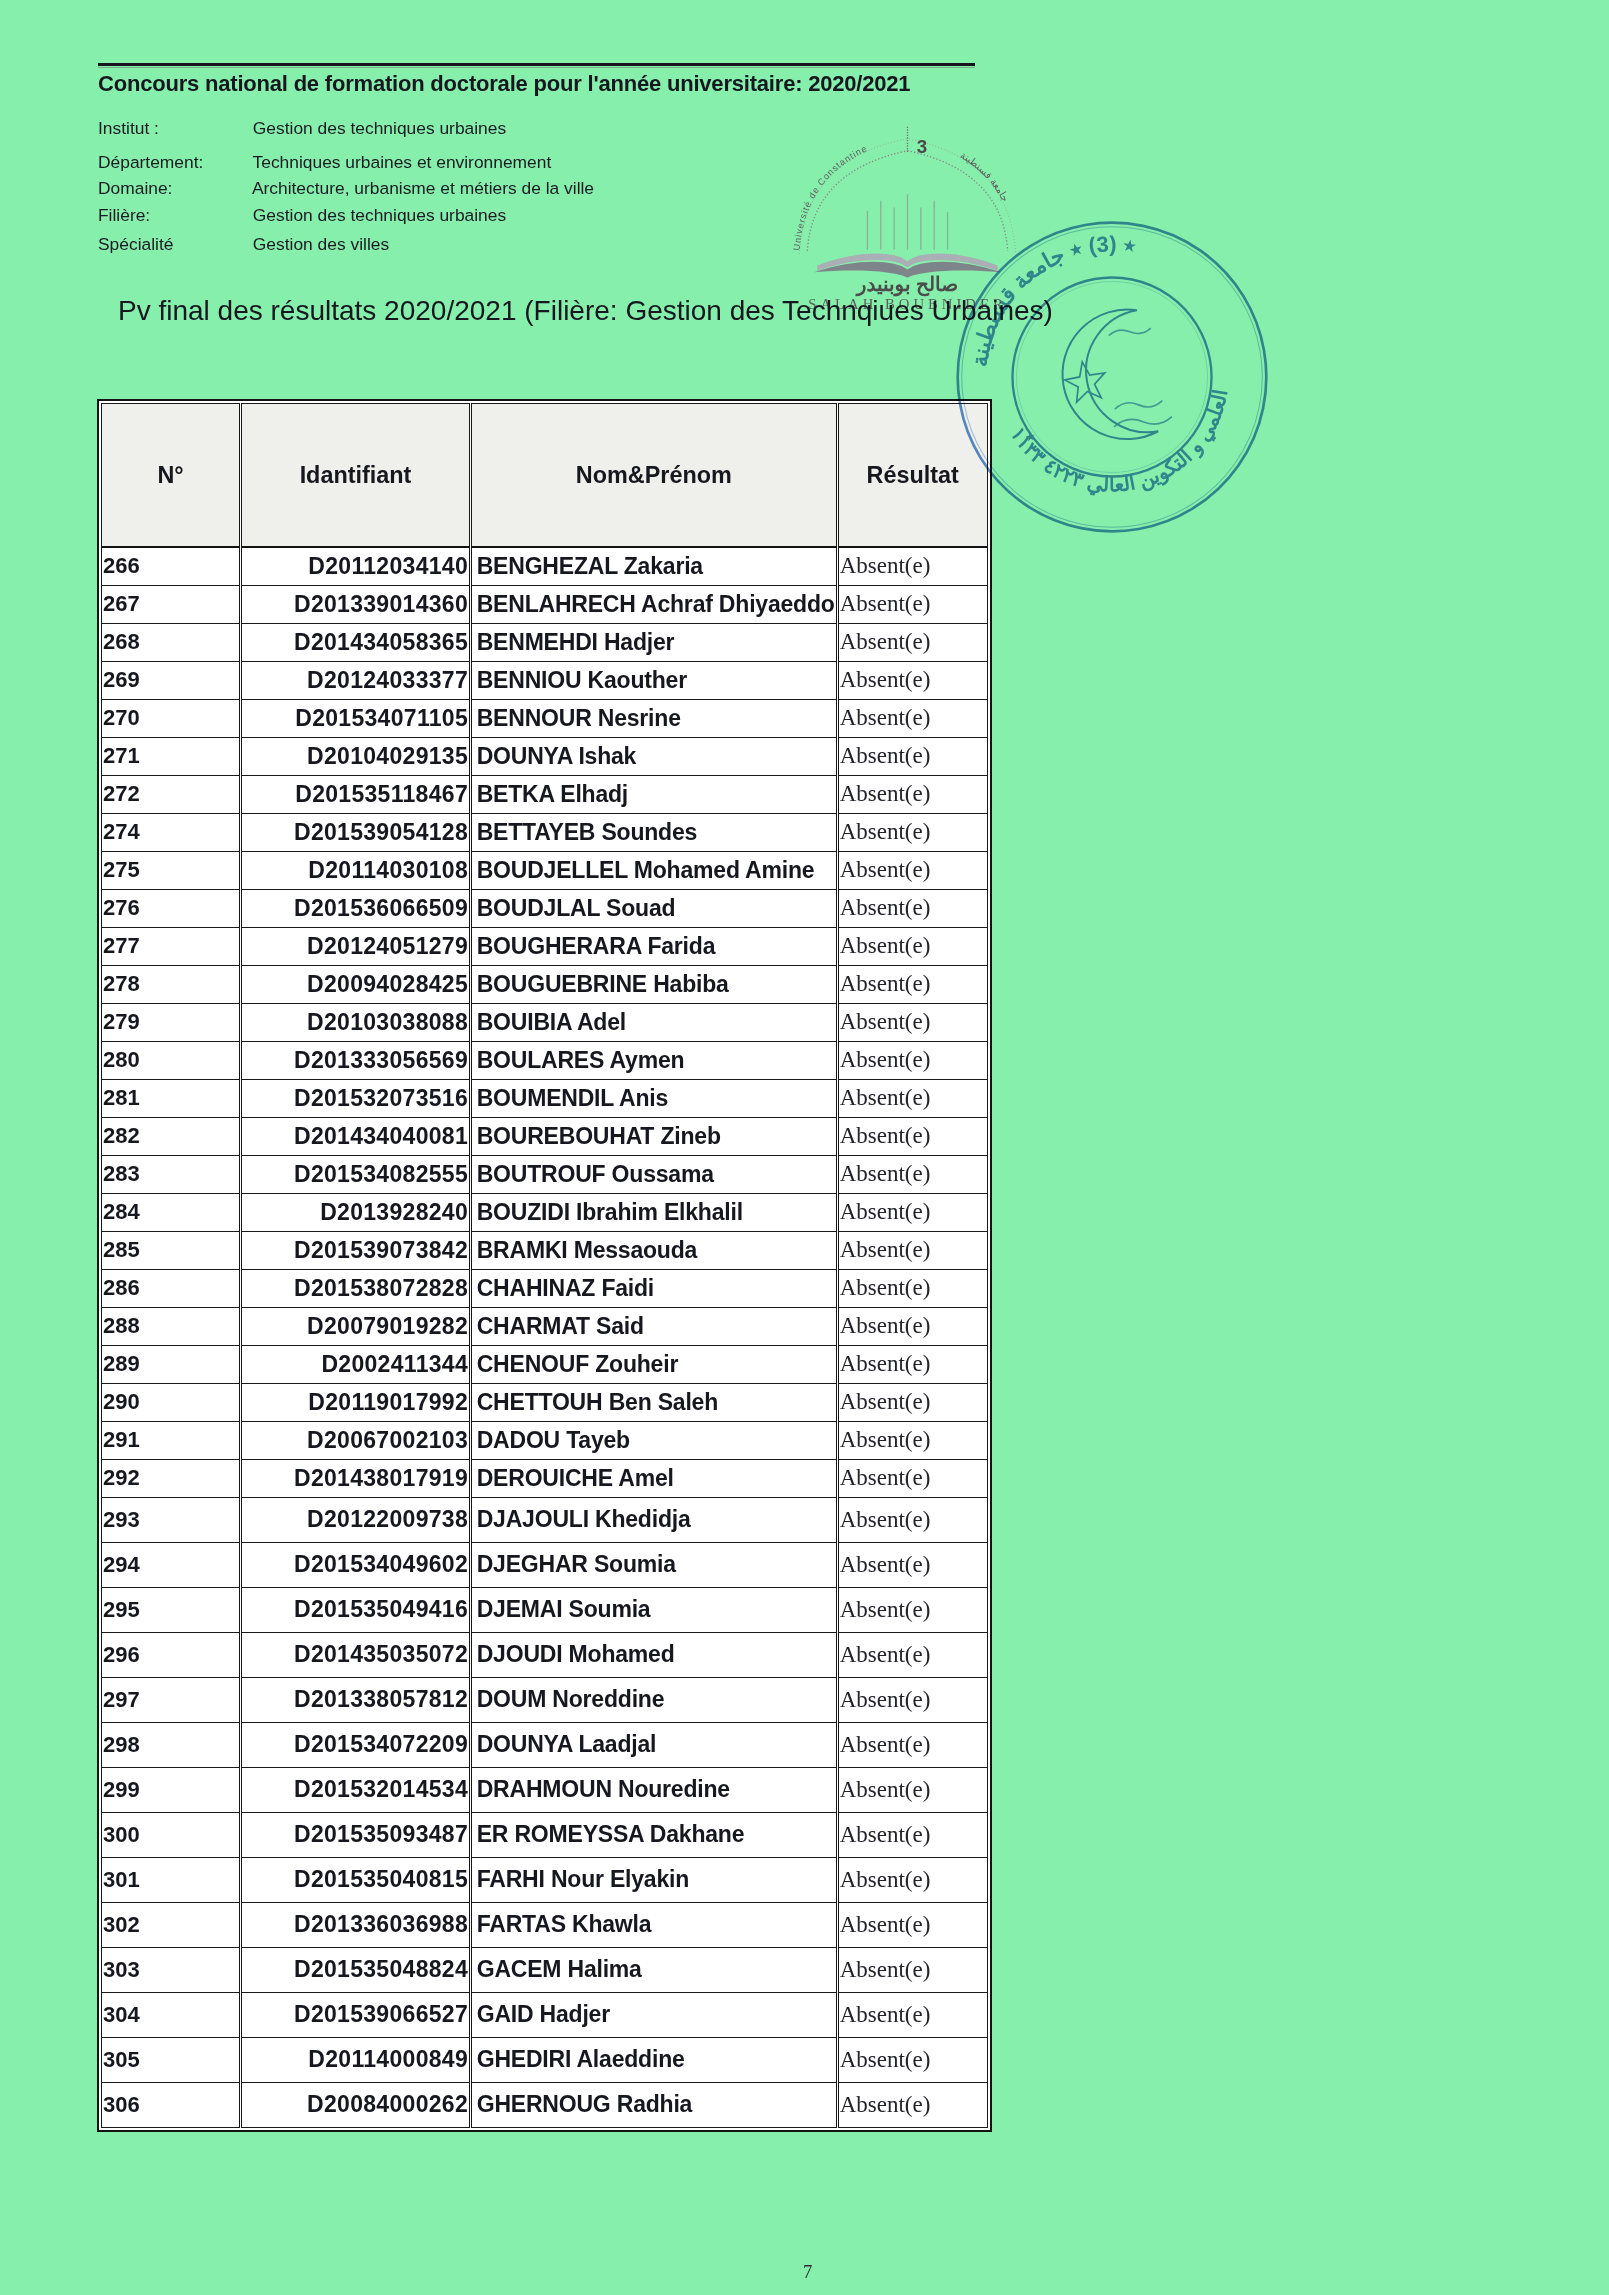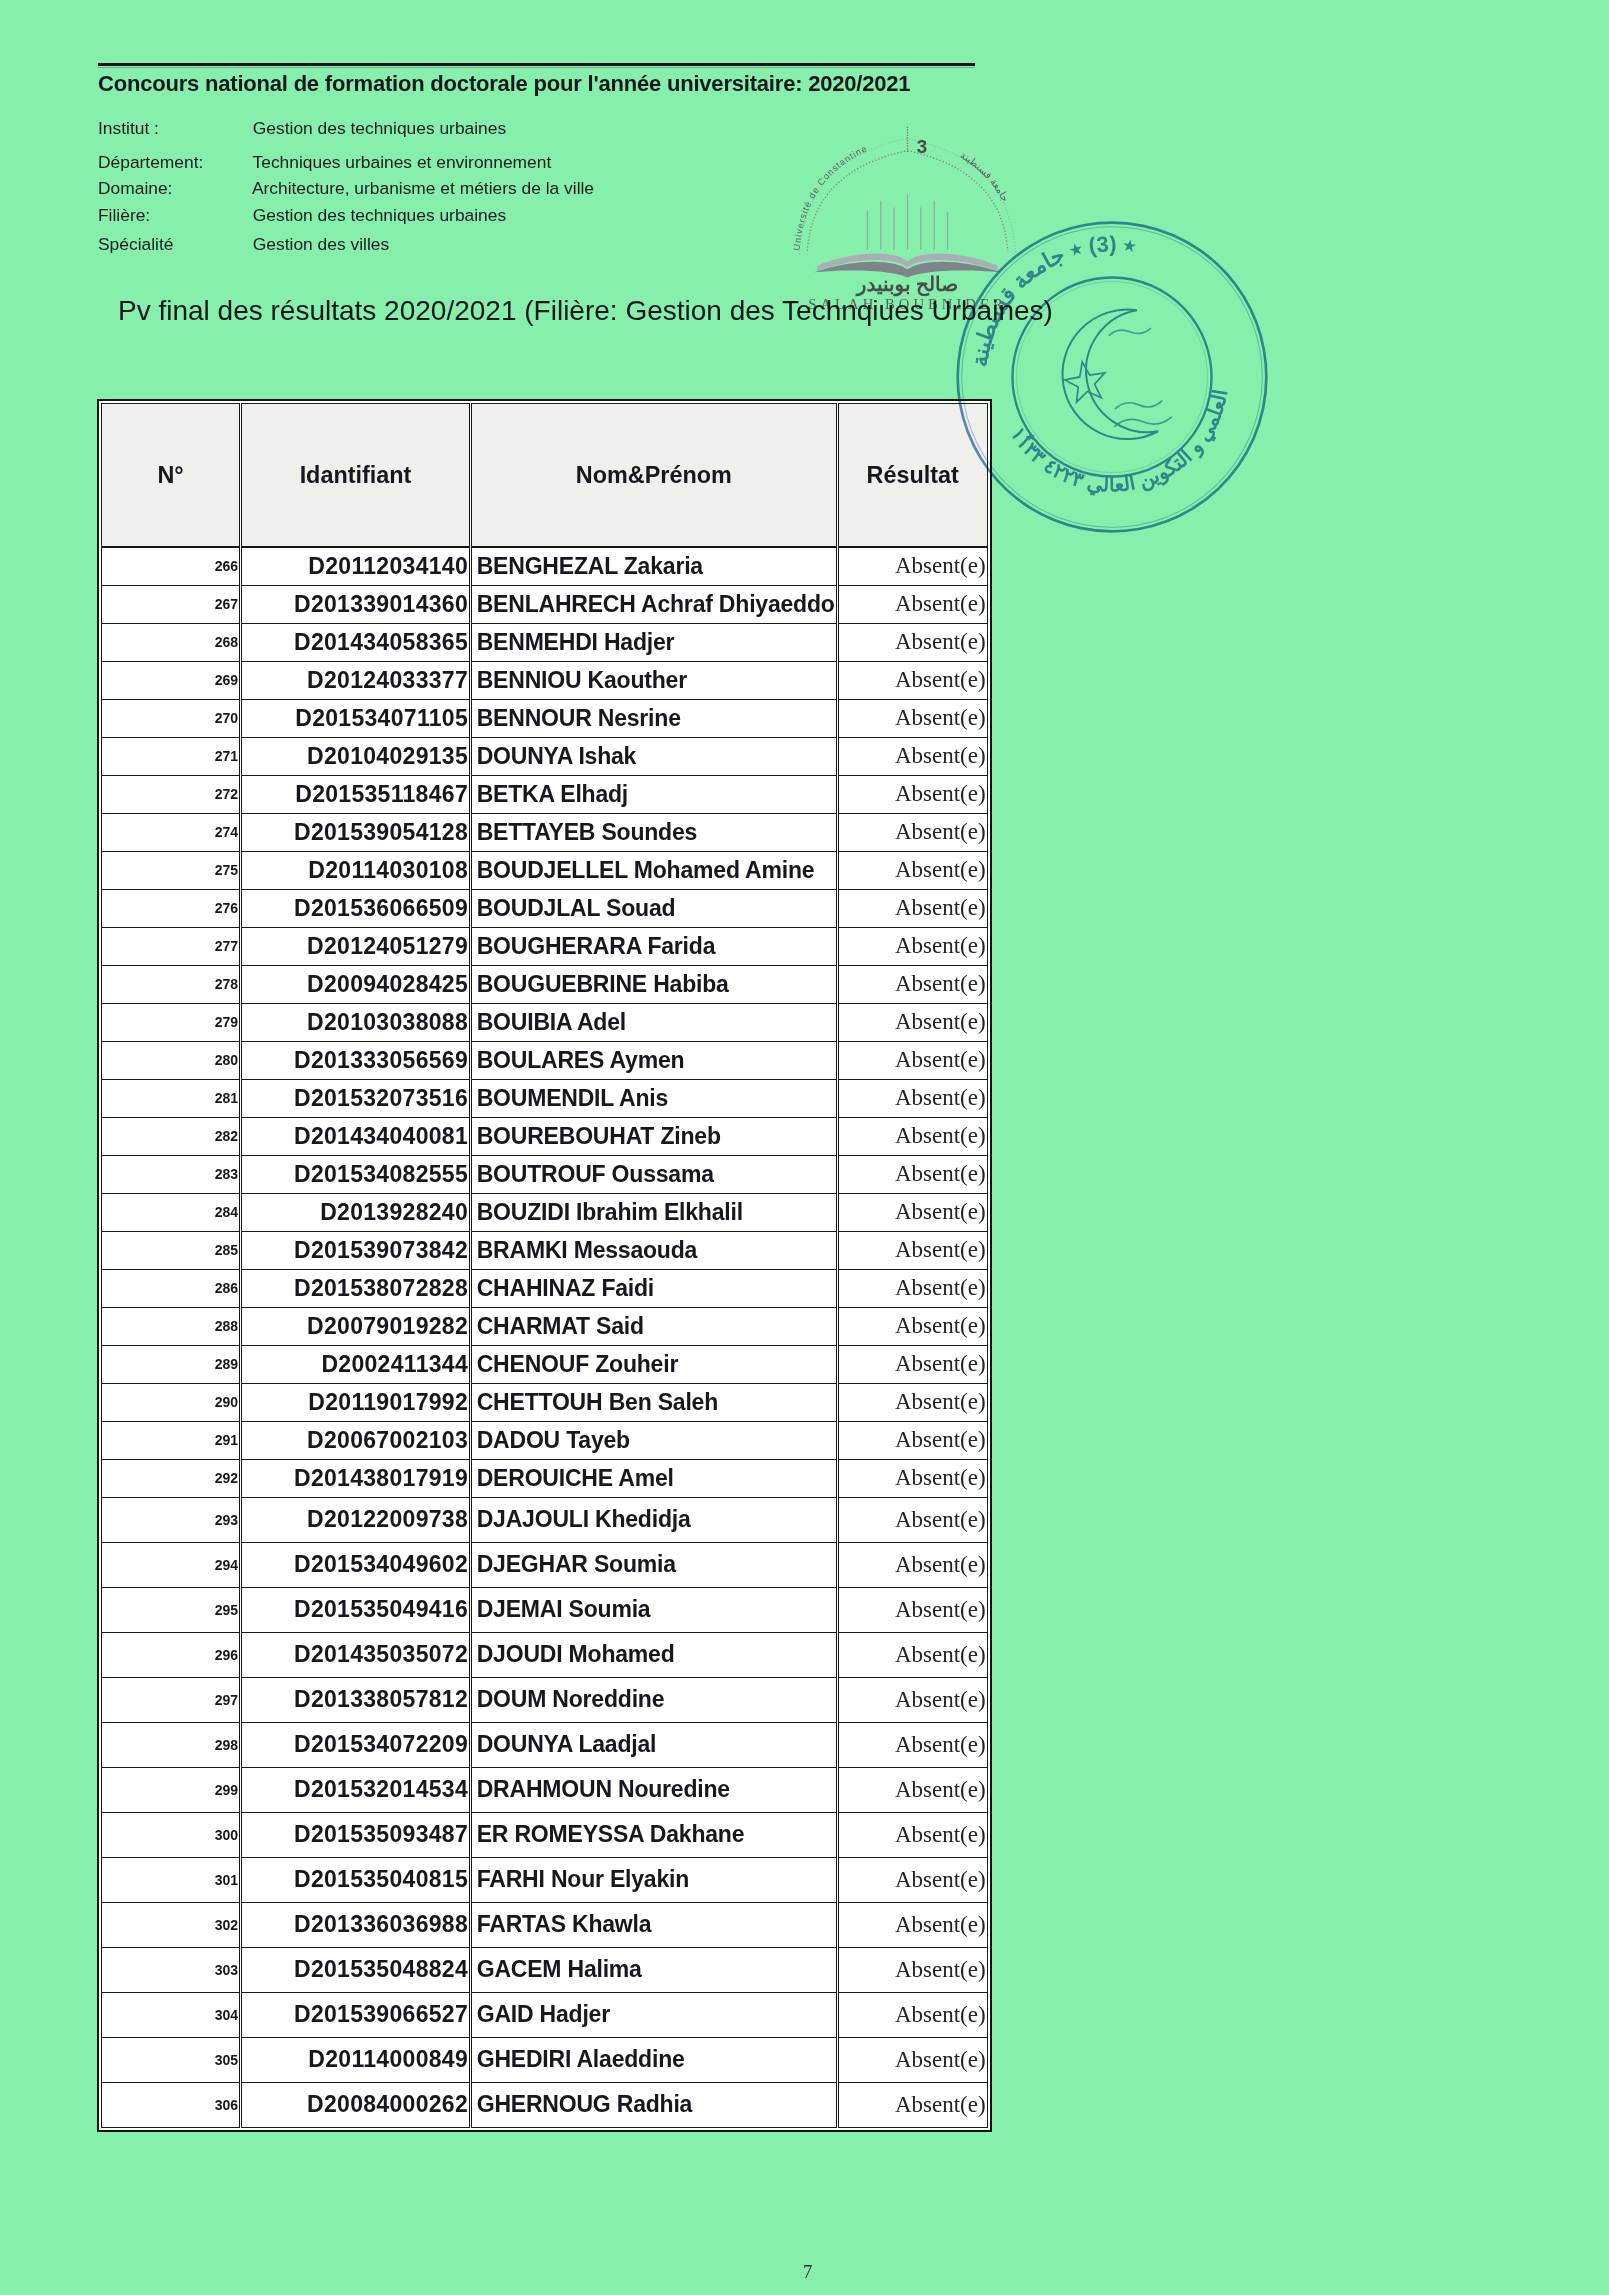--- a/index.html
+++ b/index.html
@@ -16,24 +16,24 @@
   .m0{top:118px}.m1{top:152px}.m2{top:178px}.m3{top:205px}.m4{top:234px}
   .subtitle{position:absolute;left:118px;top:295px;font-size:28px;font-weight:400;white-space:nowrap;}
 
   .table-wrap{position:absolute;left:97px;top:399px;border:2px solid #141414;background:#fff;}
   table{border-collapse:collapse;margin:2px;border:1.3px solid #141414;table-layout:fixed;}
   th,td{border:1.3px solid #1a1a1a;overflow:hidden;white-space:nowrap;}
   th:nth-child(n+2),td:nth-child(n+2){border-left:3.3px double #161616;}
   thead th{height:140px;background:#efefeb;font-size:23.4px;font-weight:700;border-bottom:2px solid #141414;}
   tbody tr{height:38px;}
   tbody tr:nth-child(n+26){height:45px;}
-  td.col-num{text-align:right;font-weight:700;font-size:14px;}
+  td.col-num{text-align:left;font-weight:700;font-size:22px;}
   td.col-id{text-align:right;font-weight:700;font-size:23px;letter-spacing:0.3px;}
   td.col-name{font-weight:700;padding-left:4.7px;font-size:23px;letter-spacing:-0.2px;}
-  td.col-res{font-family:"Liberation Serif",serif;text-align:right;font-size:23px;font-weight:400;color:#23232b;}
+  td.col-res{font-family:"Liberation Serif",serif;text-align:left;font-size:23px;font-weight:400;color:#23232b;}
 
   .page-num{position:absolute;left:803px;top:2261px;font-size:18.7px;font-family:"Liberation Serif",serif;color:#2e2e36;}
 
   .logo-svg{position:absolute;left:787px;top:124px;}
   .stamp-svg{position:absolute;left:937px;top:202px;mix-blend-mode:multiply;opacity:.92;}
 </style>
 </head>
 <body>
 
 <div id="page">

